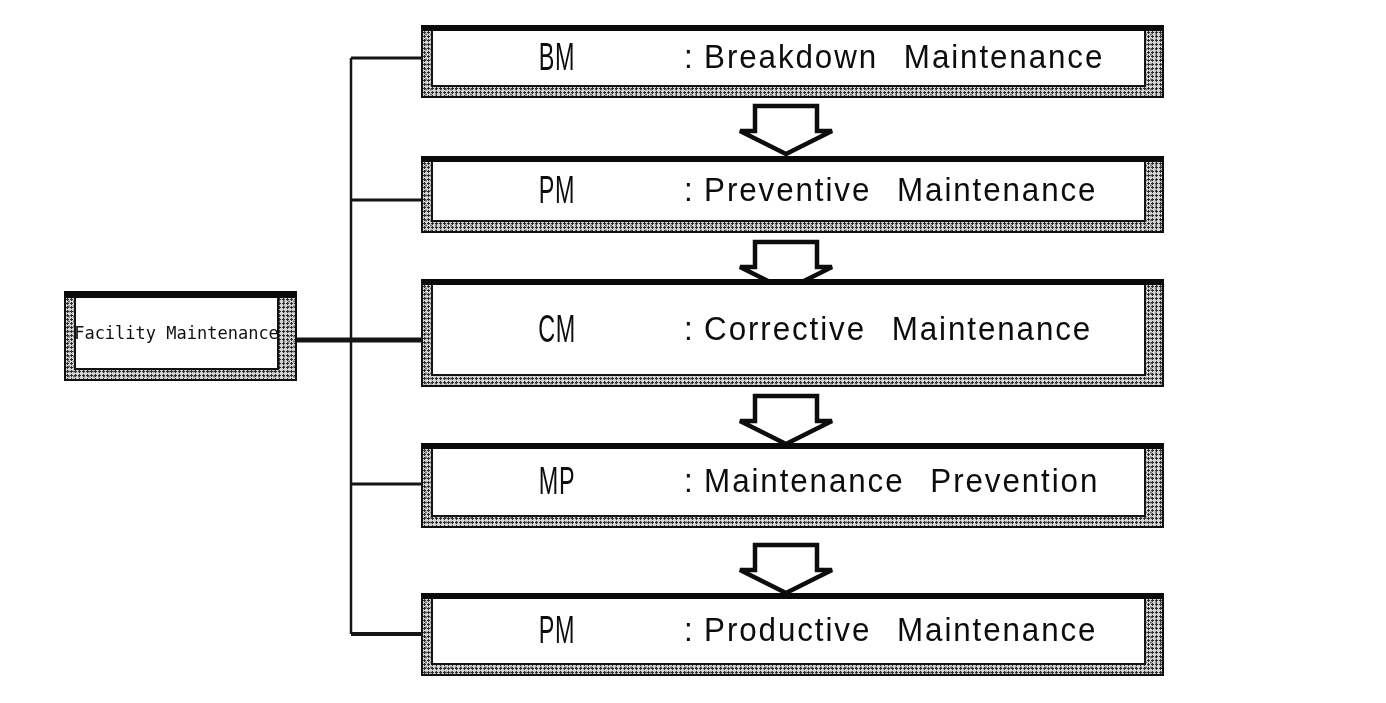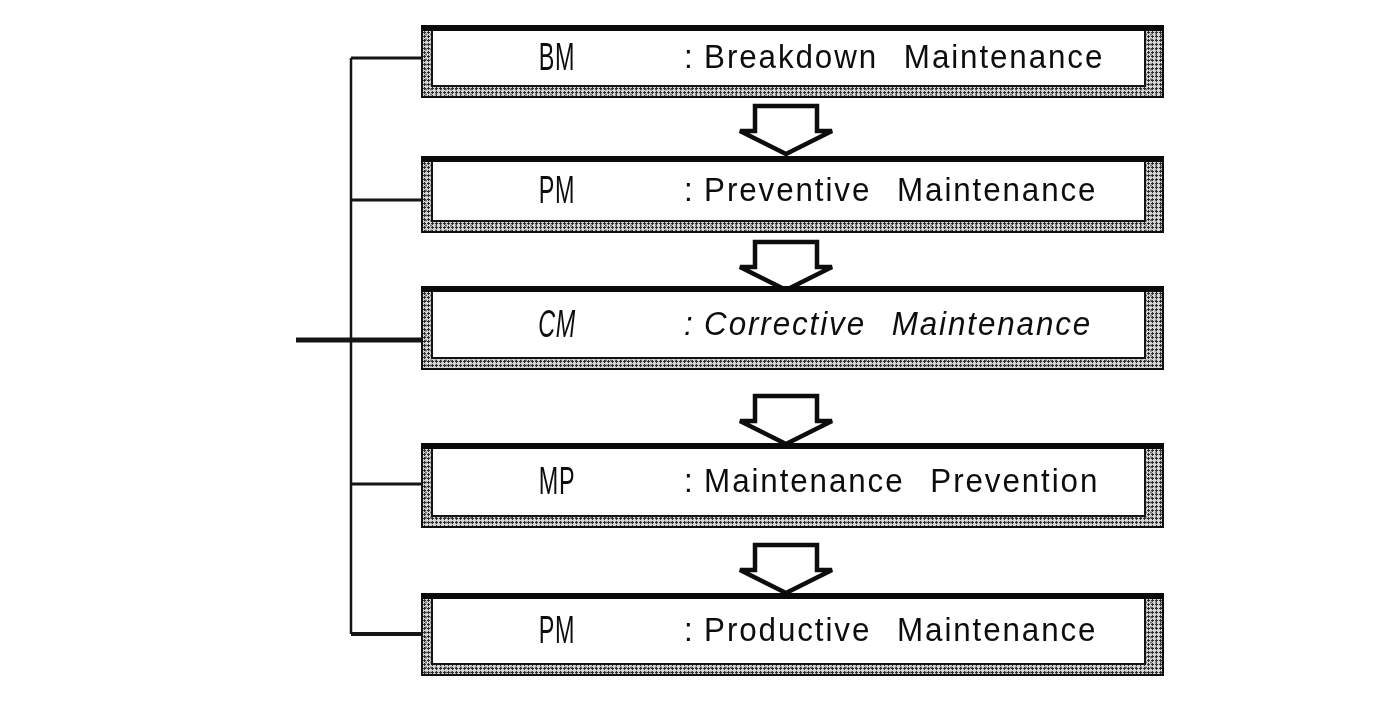--- a/index.html
+++ b/index.html
@@ -124,20 +124,25 @@
 
   <svg class="connectors" width="1386" height="703" viewBox="0 0 1386 703">
     <path d="M296 340 H424" stroke-width="5"></path>
     <path d="M351 58 V634" stroke-width="2.5"></path>
     <path d="M351 58 H424" stroke-width="3"></path>
     <path d="M351 200 H424" stroke-width="3"></path>
     <path d="M351 484 H424" stroke-width="3"></path>
     <path d="M351 634 H424" stroke-width="4"></path>
   </svg>
 
+  <div class="box3d root-box">
+    <div class="inner">
+      <span class="root-label">Facility Maintenance</span>
+    </div>
+  </div>
 
   <div class="box3d row-box" style="top:25px;height:73px;">
     <div class="inner">
       <span class="abbr">BM</span>
       <span class="desc"><span class="colon">:</span><span>Breakdown Maintenance</span></span>
     </div>
   </div>
 
   <svg class="flow-arrow" style="top:101px;" viewBox="-4 -3 104 58">
     <polygon points="17,2 79,2 79,27 94,27 48,50 2,27 17,27" fill="#ffffff" stroke="#0d0d0d" stroke-width="4.5" stroke-linejoin="miter"></polygon>
@@ -147,21 +152,21 @@
     <div class="inner">
       <span class="abbr">PM</span>
       <span class="desc"><span class="colon">:</span><span>Preventive Maintenance</span></span>
     </div>
   </div>
 
   <svg class="flow-arrow" style="top:237px;" viewBox="-4 -3 104 58">
     <polygon points="17,2 79,2 79,27 94,27 48,50 2,27 17,27" fill="#ffffff" stroke="#0d0d0d" stroke-width="4.5" stroke-linejoin="miter"></polygon>
   </svg>
 
-  <div class="box3d row-box" style="top:286px;height:84px;font-style:italic;">
+  <div class="box3d row-box" style="top:279px;height:108px;">
     <div class="inner">
       <span class="abbr">CM</span>
       <span class="desc"><span class="colon">:</span><span>Corrective Maintenance</span></span>
     </div>
   </div>
 
   <svg class="flow-arrow" style="top:391px;" viewBox="-4 -3 104 58">
     <polygon points="17,2 79,2 79,27 94,27 48,50 2,27 17,27" fill="#ffffff" stroke="#0d0d0d" stroke-width="4.5" stroke-linejoin="miter"></polygon>
   </svg>
 

